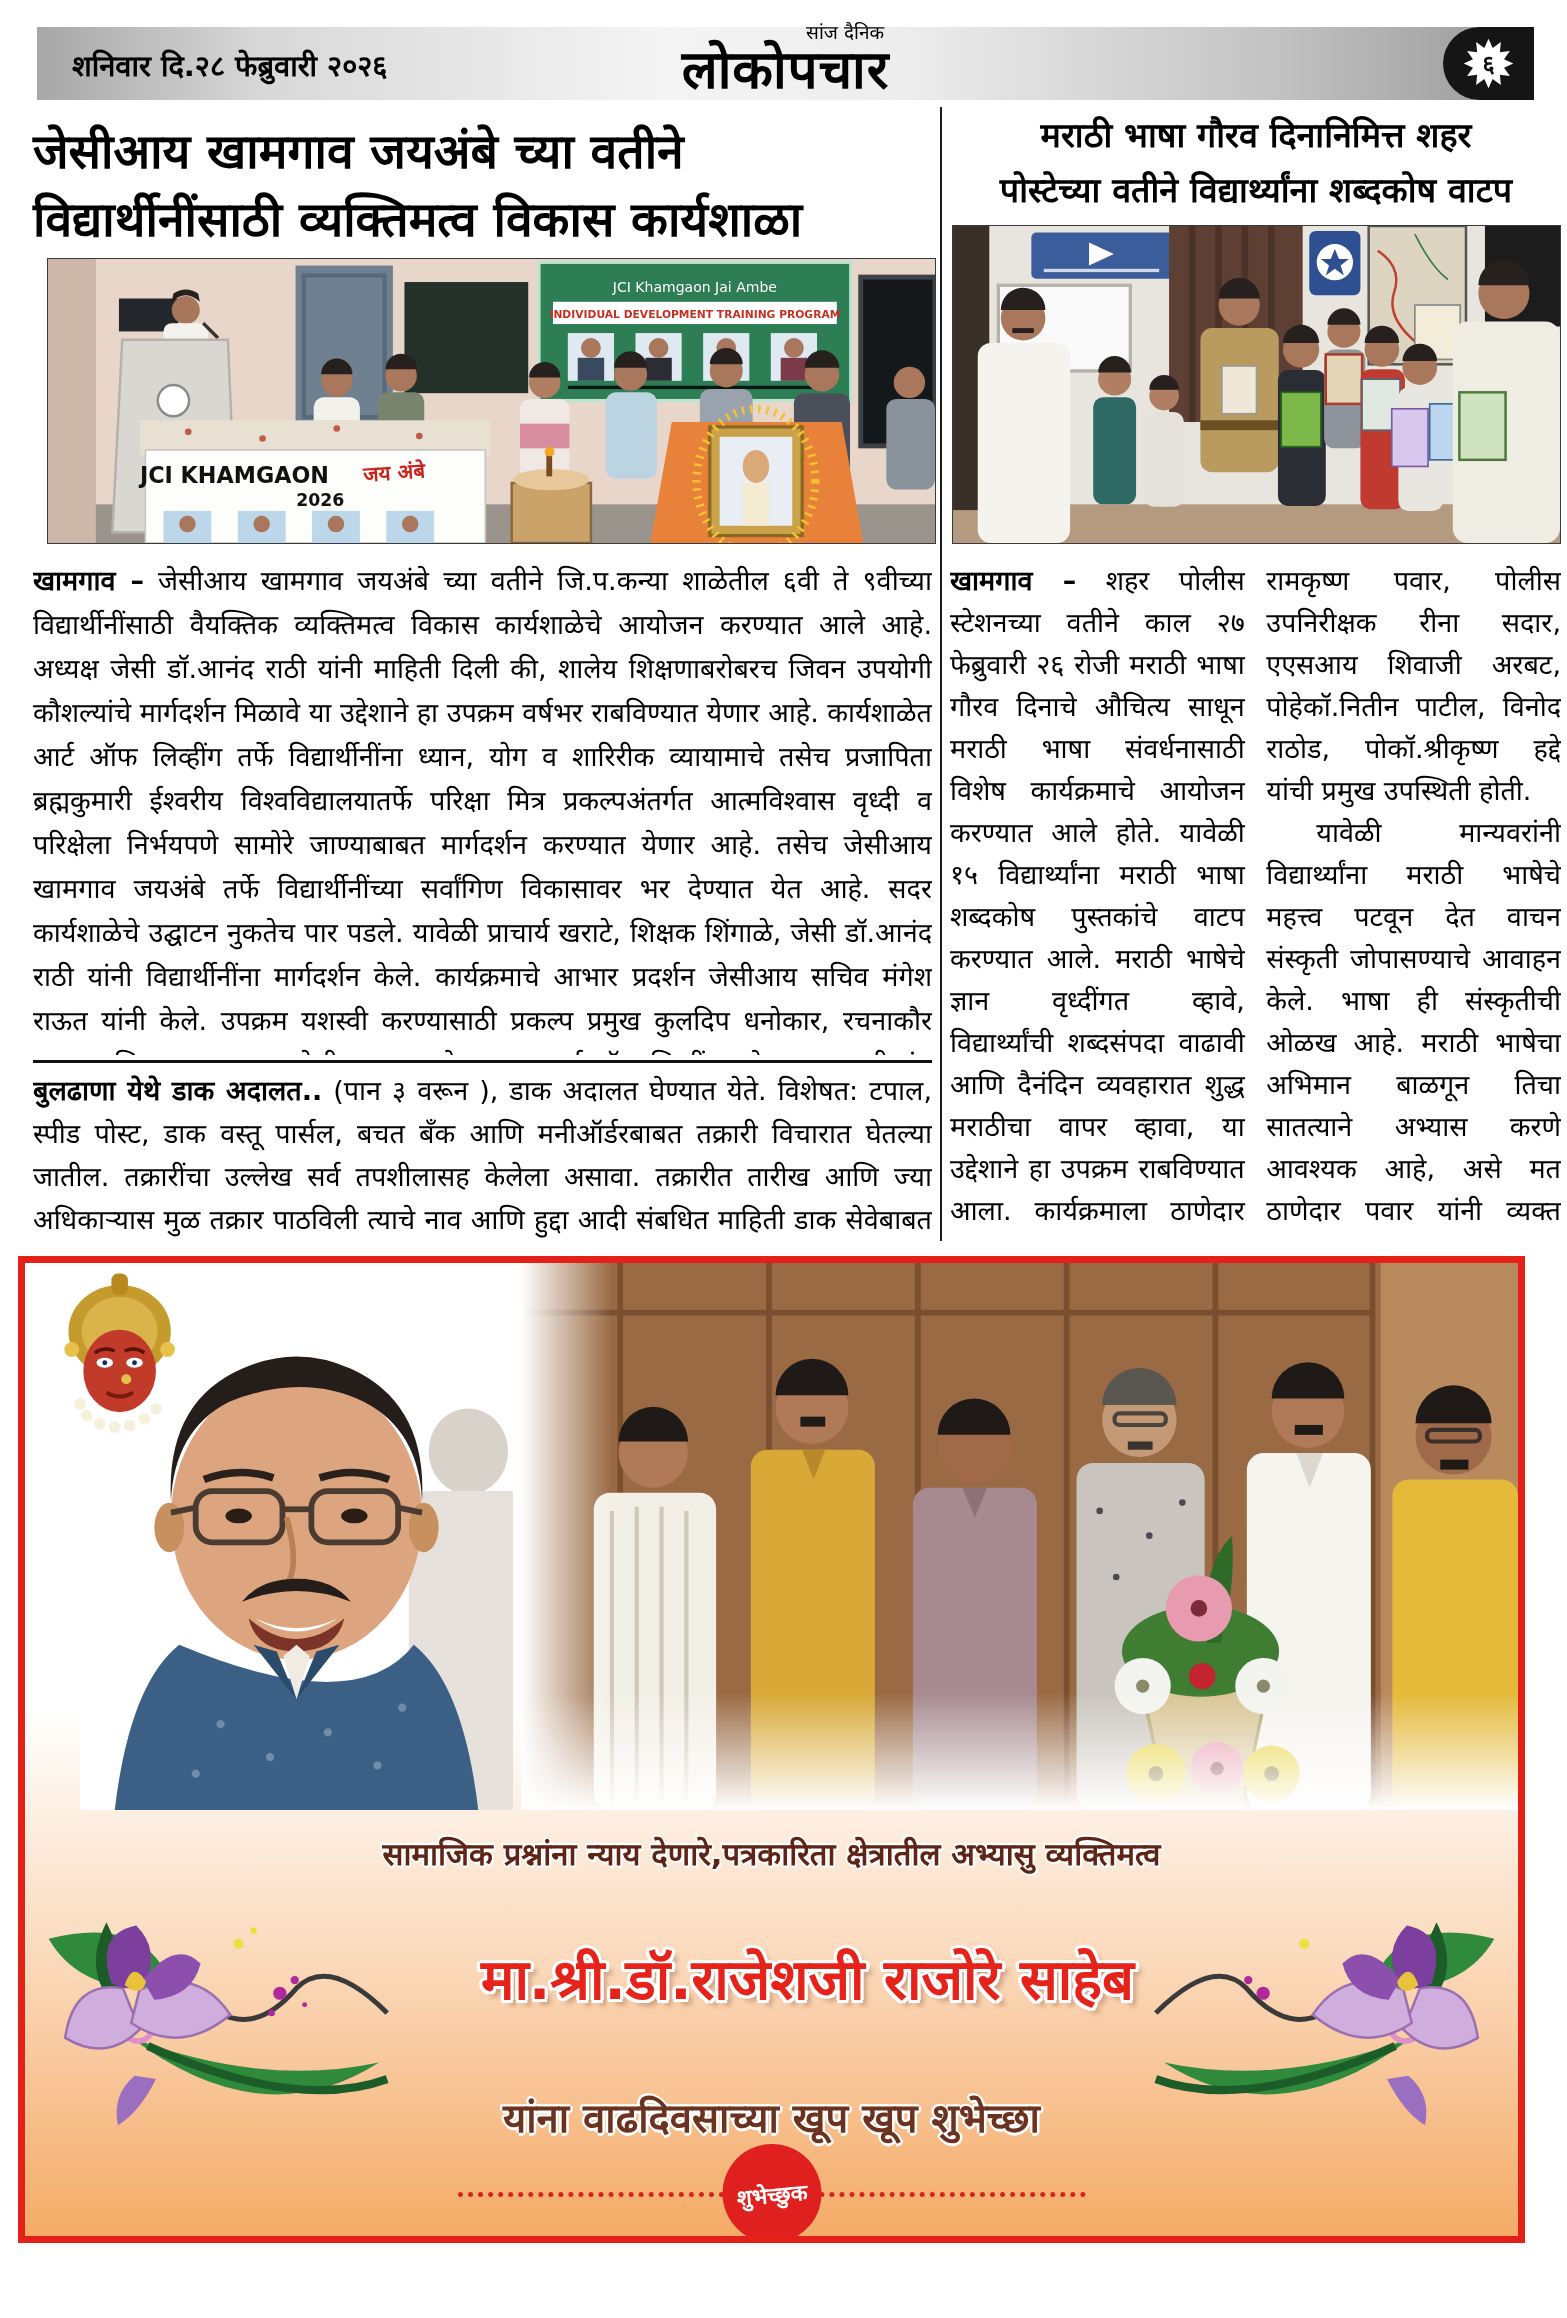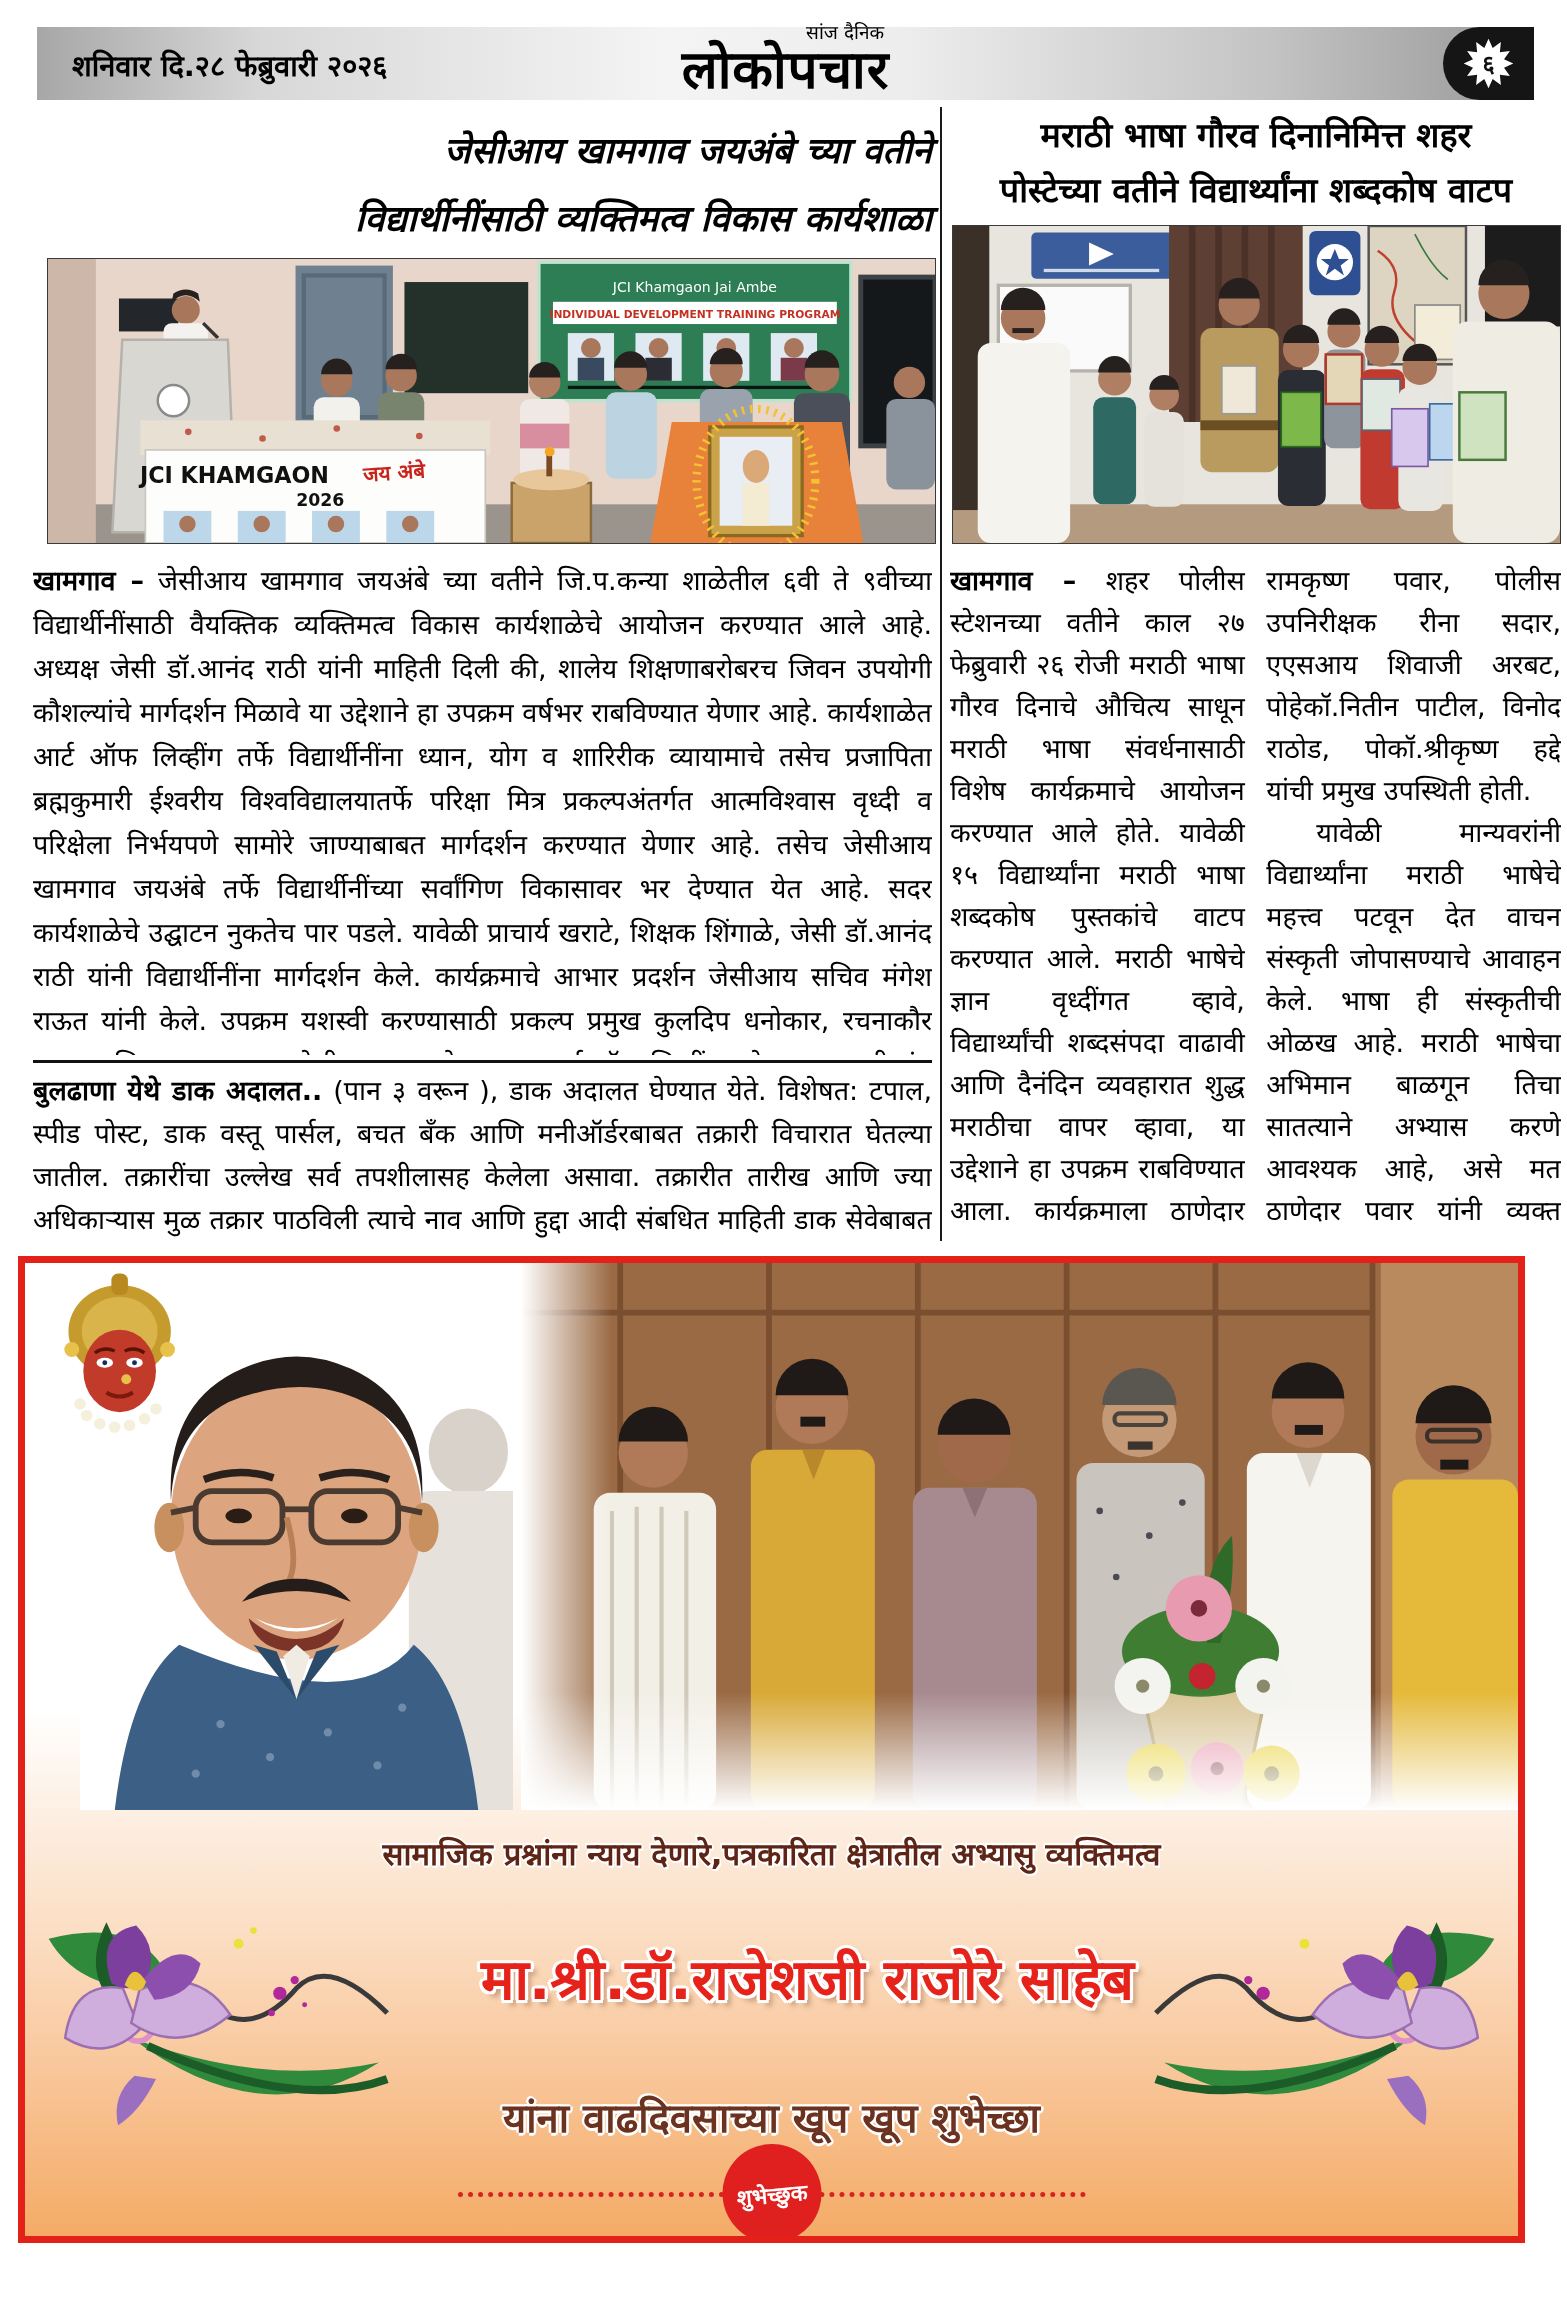--- a/index.html
+++ b/index.html
@@ -11,22 +11,22 @@
   .date-text{position:absolute;left:35px;top:50%;transform:translateY(-50%);
     font-size:29px;font-weight:bold;white-space:nowrap;}
   .masthead-wrap{position:absolute;left:50%;top:-5px;transform:translateX(-50%);text-align:center;}
   .masthead-tagline{display:block;text-align:right;padding-right:5px;font-size:19px;font-weight:normal;line-height:21.5px;}
   .masthead-title{display:block;font-size:53px;font-weight:900;line-height:51px;letter-spacing:0.8px;}
   .page-badge{position:absolute;right:0;top:0;width:91px;height:73px;background:#151515;
     border-radius:38px 0 0 38px;}
   .page-badge svg{position:absolute;left:20px;top:6.6px;}
   
   .vdiv{position:absolute;left:940px;top:107px;width:1.7px;height:1134px;background:#1a1a1a;}
-  .hl-left{position:absolute;left:33px;top:117px;width:899px;text-align:right;
-    font-size:36px;font-weight:bold;line-height:68px;font-style:italic;}
+  .hl-left{position:absolute;left:33px;top:117px;width:899px;text-align:left;
+    font-size:48px;font-weight:bold;line-height:68px;}
   .hl-right{position:absolute;left:952px;top:108px;width:608px;text-align:center;
     font-size:34px;font-weight:bold;line-height:55px;}
   .photo-frame{position:absolute;border:1.7px solid #3a3a3a;overflow:hidden;background:#22c55e;}
   .photo-left{left:47px;top:258px;width:887px;height:284px;}
   .photo-right{left:952px;top:225px;width:607px;height:317px;}
   .body-text{font-size:27px;line-height:44px;text-align:justify;}
   .body-left{position:absolute;left:33px;top:559px;width:899px;height:496px;overflow:hidden;}
   .body-left p,.body-left2 p,.body-right p{margin:0;}
   .rule{position:absolute;left:33px;top:1060px;width:899px;height:2.5px;background:#111;}
   .body-left2{position:absolute;left:33px;top:1069px;width:899px;height:177px;overflow:hidden;line-height:43px;}

